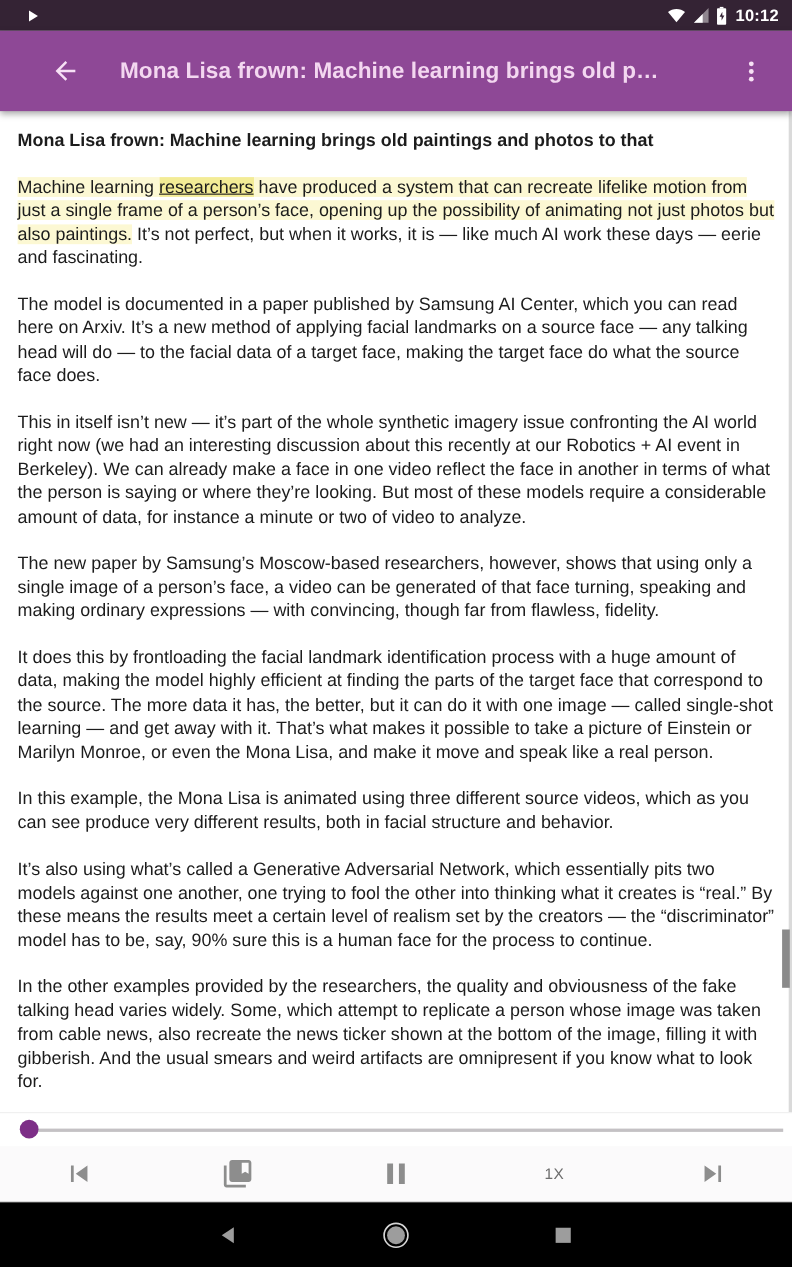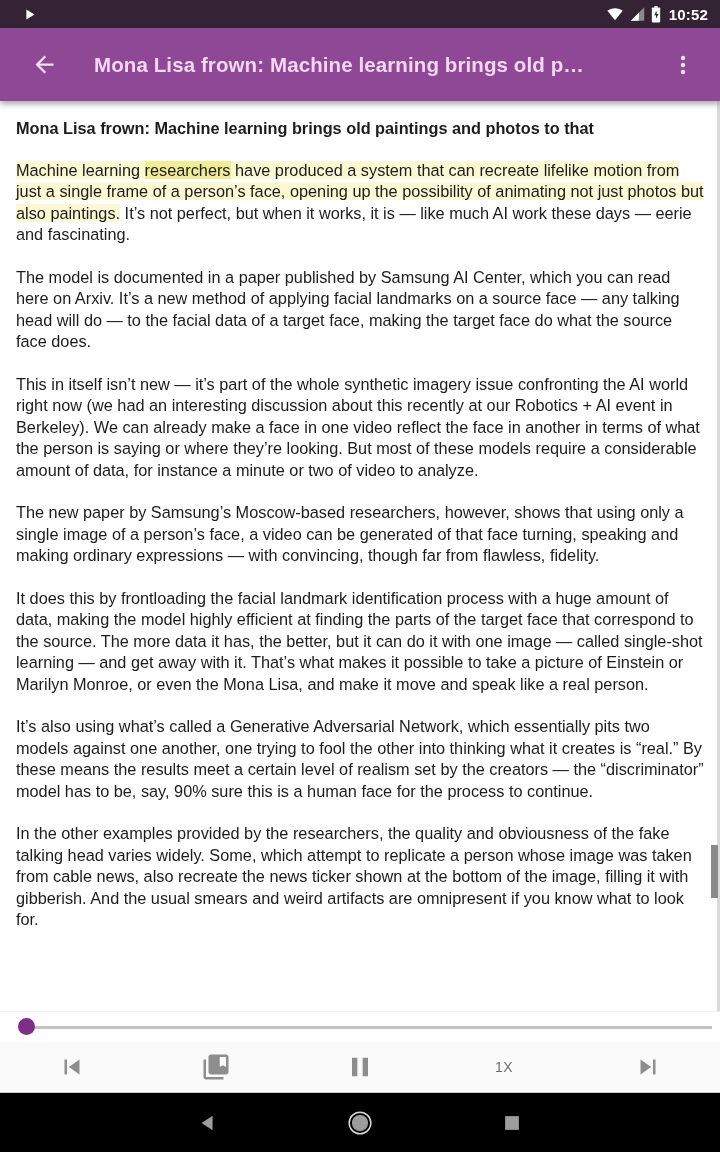--- a/index.html
+++ b/index.html
@@ -7,31 +7,31 @@
   .screen{width:720px;height:1152px;display:flex;flex-direction:column;overflow:hidden;position:relative;background:#fff;}
 
   
   .status-bar{height:28px;background:#342334;display:flex;align-items:center;padding:0 10px;flex:none;}
   .status-left{display:flex;align-items:center;gap:6px;margin-left:12px;}
   .status-spacer{flex:1;}
   .status-right{display:flex;align-items:center;gap:5px;margin-right:2px;}
   .status-time{color:#fff;font-size:15px;font-weight:bold;letter-spacing:.2px;margin-left:3px;}
 
   
-  .app-bar{height:73px;background:#8e4896;display:flex;align-items:center;padding:0 24px 0 30px;flex:none;box-shadow:0 3px 6px rgba(0,0,0,.35);position:relative;z-index:5;}
+  .app-bar{height:73px;background:#8e4896;display:flex;align-items:center;padding:0 24px 0 45px;flex:none;box-shadow:0 3px 6px rgba(0,0,0,.35);position:relative;z-index:5;}
   .back-btn{width:28px;height:28px;flex:none;display:flex;align-items:center;justify-content:center;cursor:pointer;}
   .app-title{flex:1;margin-left:36px;color:#f3d7f0;font-size:20.5px;font-weight:bold;white-space:nowrap;overflow:hidden;letter-spacing:.1px;}
   .overflow-btn{width:26px;height:26px;flex:none;display:flex;align-items:center;justify-content:center;cursor:pointer;}
 
   
   .content{flex:1;background:#fff;padding:17px 16px 0 16px;color:#1c1c1c;font-size:16.3px;line-height:21.5px;position:relative;overflow:hidden;}
   .content .heading{font-weight:bold;margin:0 0 20px 0;}
   .content p{margin:0 0 21px 0;}
   .hl-sent{background:#fcf8d3;}
-  .hl-word{background:#f3ec96;}
+  .hl-word{background:#f3ec96;text-decoration:underline;}
   .scrollbar-track{position:absolute;top:0;right:0;width:3px;height:100%;background:#dadada;}
   .scrollbar-thumb{position:absolute;top:744px;right:2px;width:7px;height:53px;background:#8a8a8a;}
 
   
   .seek-row{height:30px;background:#fff;flex:none;position:relative;border-top:1px solid #efefef;}
   .seek-track{position:absolute;left:26px;right:8px;top:14px;height:3px;background:#c4c1c4;}
   .seek-thumb{position:absolute;left:18px;top:6px;width:17px;height:17px;border-radius:50%;background:#7d2e87;}
   .controls-row{height:51px;background:#fbfafb;flex:none;display:flex;align-items:center;border-bottom:1px solid #cfcfcf;box-sizing:border-box;}
   .ctrl{flex:1;display:flex;align-items:center;justify-content:center;height:100%;cursor:pointer;}
   .speed-label{font-size:14px;color:#6e6e6e;letter-spacing:.5px;}
@@ -58,21 +58,21 @@
         </svg>
       <svg width="17" height="16" viewBox="0 0 24 24">
           <path d="M22 2L2 22h20z" fill="#ffffff" opacity="0.45"></path>
           <path d="M14 10L2 22h12z" fill="#ffffff"></path>
         </svg>
       <svg width="10" height="17" viewBox="0 0 12 20">
           <rect x="4" y="0" width="4" height="2" fill="#ffffff"></rect>
           <rect x="1" y="1.5" width="10" height="18" rx="1" fill="#ffffff"></rect>
           <path d="M6.8 5.5L3.8 11h2.2v4l3-5.5H6.8z" fill="#342334"></path>
         </svg>
-      <span class="status-time">10:52</span>
+      <span class="status-time">10:12</span>
     </div>
   </div>
 
   <div class="app-bar">
     <div class="back-btn">
       <svg width="27" height="27" viewBox="0 0 24 24">
           <path d="M20 11H7.83l5.59-5.59L12 4l-8 8 8 8 1.41-1.41L7.83 13H20v-2z" fill="#f7e1f5"></path>
         </svg>
     </div>
     <div class="app-title">Mona Lisa frown: Machine learning brings old p…</div>
@@ -87,20 +87,21 @@
 
   <div class="content">
     <div class="heading">Mona Lisa frown: Machine learning brings old paintings and photos to that</div>
 
     <p><span class="hl-sent">Machine learning </span><span class="hl-word">researchers</span><span class="hl-sent"> have produced a system that can recreate lifelike motion from just a single frame of a person’s face, opening up the possibility of animating not just photos but also paintings.</span><span> It’s not perfect, but when it works, it is — like much AI work these days — eerie and fascinating.</span></p>
 
     <p>The model is documented in a paper published by Samsung AI Center, which you can read here on Arxiv. It’s a new method of applying facial landmarks on a source face — any talking head will do — to the facial data of a target face, making the target face do what the source face does.</p>
     <p>This in itself isn’t new — it’s part of the whole synthetic imagery issue confronting the AI world right now (we had an interesting discussion about this recently at our Robotics + AI event in Berkeley). We can already make a face in one video reflect the face in another in terms of what the person is saying or where they’re looking. But most of these models require a considerable amount of data, for instance a minute or two of video to analyze.</p>
     <p>The new paper by Samsung’s Moscow-based researchers, however, shows that using only a single image of a person’s face, a video can be generated of that face turning, speaking and making ordinary expressions — with convincing, though far from flawless, fidelity.</p>
     <p>It does this by frontloading the facial landmark identification process with a huge amount of data, making the model highly efficient at finding the parts of the target face that correspond to the source. The more data it has, the better, but it can do it with one image — called single-shot learning — and get away with it. That’s what makes it possible to take a picture of Einstein or Marilyn Monroe, or even the Mona Lisa, and make it move and speak like a real person.</p>
+    <p>In this example, the Mona Lisa is animated using three different source videos, which as you can see produce very different results, both in facial structure and behavior.</p>
     <p>It’s also using what’s called a Generative Adversarial Network, which essentially pits two models against one another, one trying to fool the other into thinking what it creates is “real.” By these means the results meet a certain level of realism set by the creators — the “discriminator” model has to be, say, 90% sure this is a human face for the process to continue.</p>
     <p>In the other examples provided by the researchers, the quality and obviousness of the fake talking head varies widely. Some, which attempt to replicate a person whose image was taken from cable news, also recreate the news ticker shown at the bottom of the image, filling it with gibberish. And the usual smears and weird artifacts are omnipresent if you know what to look for.</p>
 
     <div class="scrollbar-track"></div>
     <div class="scrollbar-thumb"></div>
   </div>
 
   <div class="seek-row">
     <div class="seek-track"></div>
     <div class="seek-thumb"></div>

